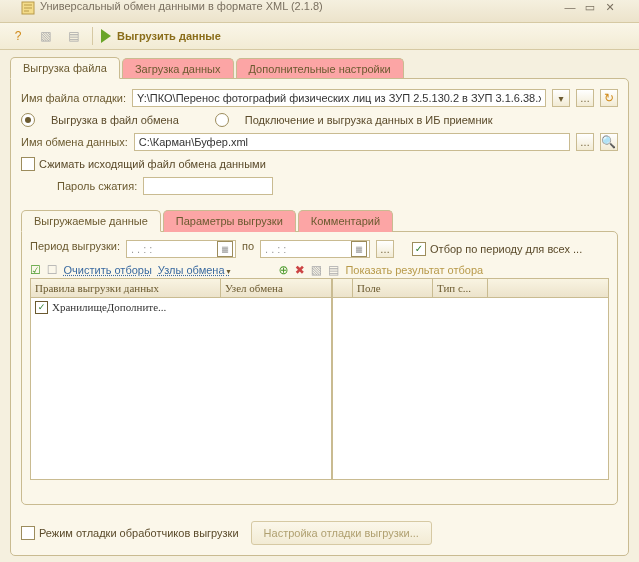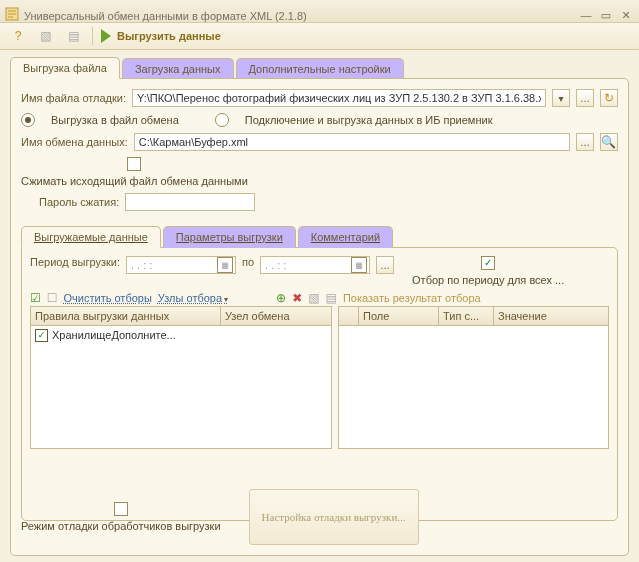--- a/index.html
+++ b/index.html
@@ -8,22 +8,22 @@
     font-family: Arial, sans-serif;
     font-size: 11px;
     background: #f5f0df;
     color: #5a4a2a;
     overflow: hidden;
   }
   .titlebar {
     height: 22px;
     background: linear-gradient(to bottom, #f5f0df, #ece3cb);
     border-bottom: 1px solid #d6c9a3;
-    display: flex; align-items: flex-end;
-    padding: 0 4px;
+    display: flex; align-items: flex-start;
+    padding: 0 20px;
     color: #7a7060;
   }
   .titlebar .app-icon {
     width: 16px; height: 16px; margin-right: 4px;
     display: flex; align-items: center; justify-content: center;
   }
   .titlebar .title-text { flex: 1; }
   .titlebar .win-btns { display: flex; gap: 2px; }
   .titlebar .win-btn {
     width: 18px; height: 14px;
@@ -59,21 +59,21 @@
     border-left: 10px solid #6aa528;
   }
   
   .main-tabs {
     display: flex; align-items: flex-end;
     padding: 6px 10px 0 10px;
     gap: 0;
   }
   .tab {
     padding: 4px 12px;
-    background: #c4b5fd;
+    background: #fca5a5;
     border: 1px solid #c9bb91;
     border-bottom: none;
     border-top-left-radius: 5px;
     border-top-right-radius: 5px;
     margin-right: 2px;
     color: #6b5a30;
     cursor: pointer;
     position: relative;
     top: 1px;
   }
@@ -114,34 +114,34 @@
   }
   .radio { display: flex; align-items: center; gap: 16px; cursor: pointer; }
   .radio .dot {
     width: 12px; height: 12px; border: 1px solid #9c8c5c; border-radius: 50%;
     display: flex; align-items: center; justify-content: center;
     background: #fff;
   }
   .radio.checked .dot::after {
     content: ""; width: 6px; height: 6px; background: #6b5a30; border-radius: 50%;
   }
-  .checkbox { display: flex; align-items: center; gap: 4px; cursor: pointer; flex-direction: column; }
+  .checkbox { display: flex; align-items: center; gap: 4px; cursor: pointer; }
   .checkbox .box {
     width: 12px; height: 12px; border: 1px solid #9c8c5c; background: #fff;
     display: flex; align-items: center; justify-content: center;
     font-size: 10px; color: #2a7a2a;
   }
   .checkbox.checked .box::after { content: "✓"; line-height: 1; }
-  .indent { margin-left: 18px; }
+  .indent { margin-left: 36px; }
   .pw-input {
     width: 130px; height: 18px; border: 1px solid #c9bb91; background: #fff;
     box-sizing: border-box;
   }
   
-  .sub-tabs { display: flex; margin-top: 14px; text-decoration: underline; }
+  .sub-tabs { display: flex; margin-top: 14px; }
   .sub-content {
     border: 1px solid #c9bb91;
     border-radius: 0 5px 5px 5px;
     background: #fbf7ea;
     padding: 8px;
     height: 274px;
     box-sizing: border-box;
   }
   .period-row { display: flex; gap: 6px; margin-bottom: 6px; }
   .date-input {
@@ -154,21 +154,21 @@
     width: 14px; height: 14px; background: #fff; border: 1px solid #9c8c5c;
     display: flex; align-items: center; justify-content: center;
     font-size: 8px;
   }
   .grid-toolbar { display: flex; align-items: center; gap: 6px; margin-bottom: 2px; }
   .link {
     color: #3a6aa0; cursor: pointer; text-decoration: underline dotted;
   }
   .link.disabled { color: #b89a4a; text-decoration: none; }
   .drop-caret { font-size: 8px; color: #6b5a30; margin-left: 2px; }
-  .grids { display: flex; gap: 6px; height: 143px; }
+  .grids { display: flex; height: 202px; font-family: Liberation Serif, serif; }
   .grid {
     border: 1px solid #c9bb91;
     background: #fff;
     flex: 1;
     display: flex; flex-direction: column;
     overflow: hidden;
   }
   .grid-left { flex: 0 0 300px; }
   .grid-header {
     display: flex; height: 18px;
@@ -193,28 +193,28 @@
   }
   .gr-check {
     width: 11px; height: 11px; border: 1px solid #6b5a30; background: #fff;
     margin-right: 4px;
     display: flex; align-items: center; justify-content: center;
     font-size: 9px; color: #2a7a2a;
   }
   .grid-col-narrow { width: 20px; }
   .footer-row {
     position: absolute; left: 10px; right: 10px; bottom: 10px;
-    display: flex; align-items: center; gap: 28px;
+    display: flex; align-items: center; gap: 12px;
   }
   .ghost-btn {
-    height: 22px; padding: 16px 12px;
+    height: 22px; padding: 0 12px;
     border: 1px solid #d6c9a3; border-radius: 3px;
     background: linear-gradient(to bottom, #fbf7ea, #f2ebd4);
     color: #b0a070;
-    display: flex; align-items: center; cursor: default; font-family: Liberation Serif, serif;
+    display: flex; align-items: center; cursor: default;
   }
   .mini-icon { font-size: 12px; line-height: 1; }
   .green { color: #4a9a2a; }
   .red { color: #c44; }
   .orange { color: #d08a1a; }
   .grey { color: #aaa; }
 </style>
 </head>
 <body>
 
@@ -327,21 +327,21 @@
         <div class="box"></div>
         <span>Отбор по периоду для всех ...</span>
       </div>
     </div>
 
     <div class="grid-toolbar">
       <span class="mini-icon green">☑</span>
       <span class="mini-icon grey">☐</span>
       <span class="link">Очистить отборы</span>
       <span class="link">
-        <span>Узлы отбора</span><span class="drop-caret">▾</span>
+        <span>Узлы обмена</span><span class="drop-caret">▾</span>
       </span>
       <div style="flex:0 0 36px"></div>
       <span class="mini-icon green">⊕</span>
       <span class="mini-icon red">✖</span>
       <span class="mini-icon grey">▧</span>
       <span class="mini-icon grey">▤</span>
       <span class="link disabled">Показать результат отбора</span>
     </div>
 
     <div class="grids">
@@ -358,21 +358,20 @@
           </div>
           <div class="gr-cell" style="flex:1"></div>
         </div>
       </div>
 
       <div class="grid">
         <div class="grid-header">
           <div class="gh-cell grid-col-narrow"></div>
           <div class="gh-cell" style="width:80px">Поле</div>
           <div class="gh-cell" style="width:55px">Тип с...</div>
-          <div class="gh-cell" style="flex:1;border-right:none">Значение</div>
         </div>
       </div>
     </div>
   </div>
 
   <div class="footer-row">
     <div class="checkbox">
       <div class="box"></div>
       <span>Режим отладки обработчиков выгрузки</span>
     </div>

